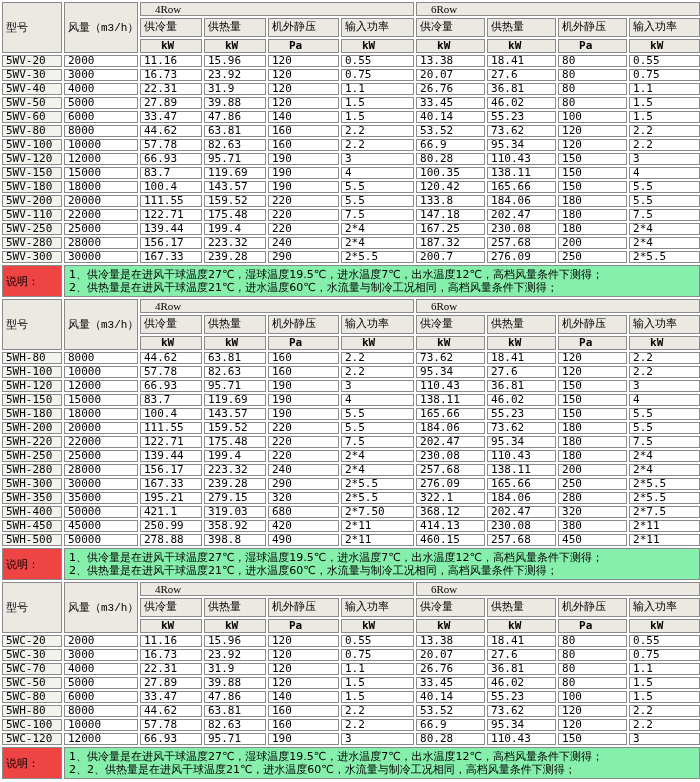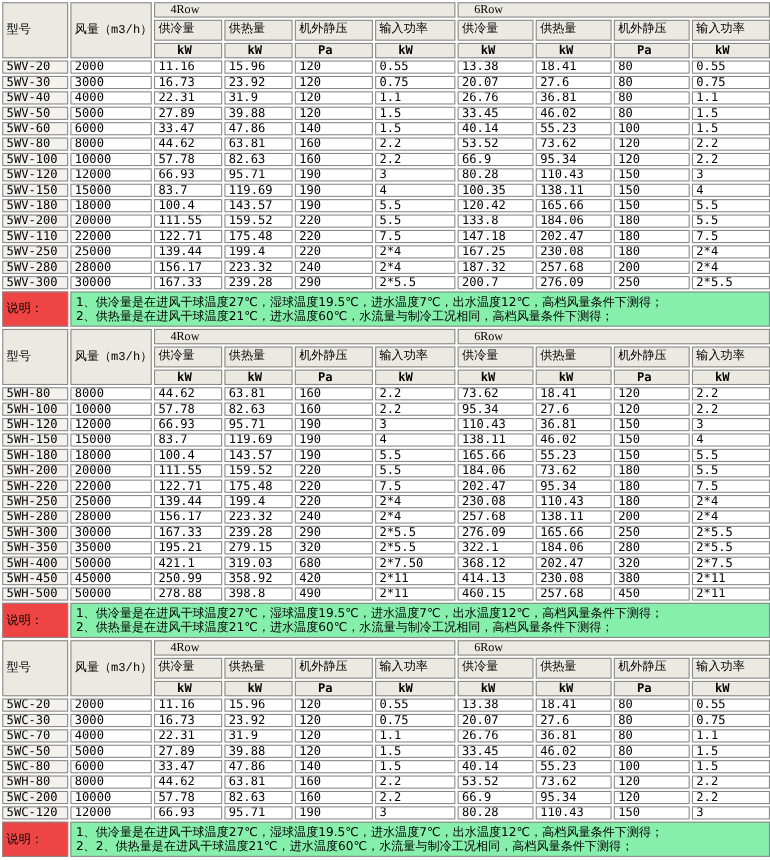--- a/index.html
+++ b/index.html
@@ -579,21 +579,21 @@
         <td class="value-cell">44.62</td>
         <td class="value-cell">63.81</td>
         <td class="value-cell">160</td>
         <td class="value-cell">2.2</td>
         <td class="value-cell">53.52</td>
         <td class="value-cell">73.62</td>
         <td class="value-cell">120</td>
         <td class="value-cell">2.2</td>
       </tr>
       <tr class="data-row">
-        <td class="model-cell">5WC-200</td>
+        <td class="model-cell">5WC-100</td>
         <td class="value-cell">10000</td>
         <td class="value-cell">57.78</td>
         <td class="value-cell">82.63</td>
         <td class="value-cell">160</td>
         <td class="value-cell">2.2</td>
         <td class="value-cell">66.9</td>
         <td class="value-cell">95.34</td>
         <td class="value-cell">120</td>
         <td class="value-cell">2.2</td>
       </tr>

